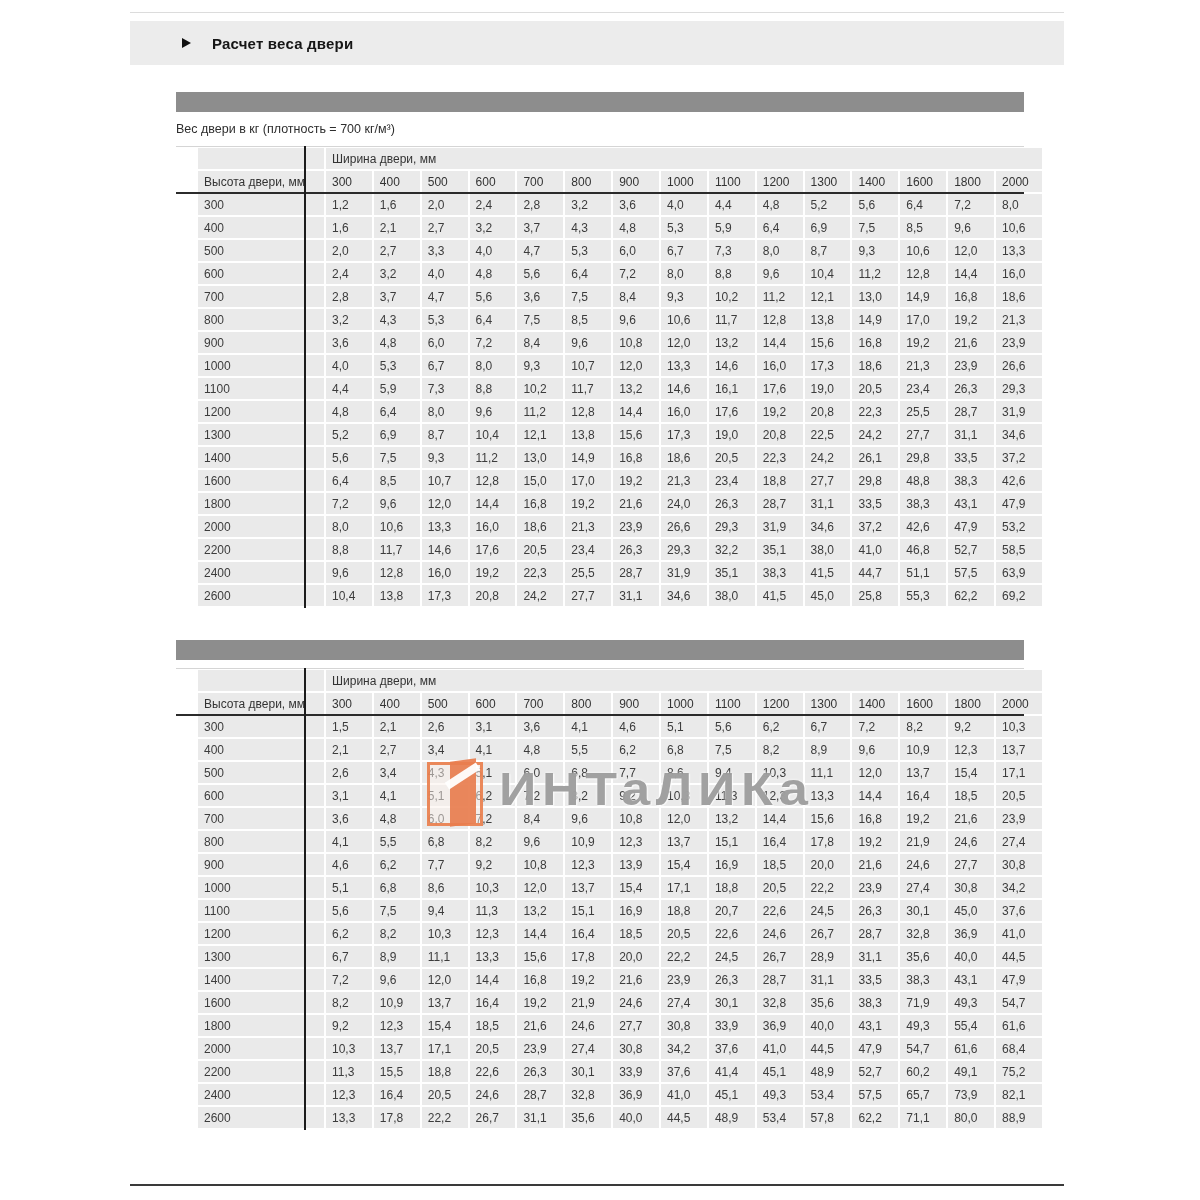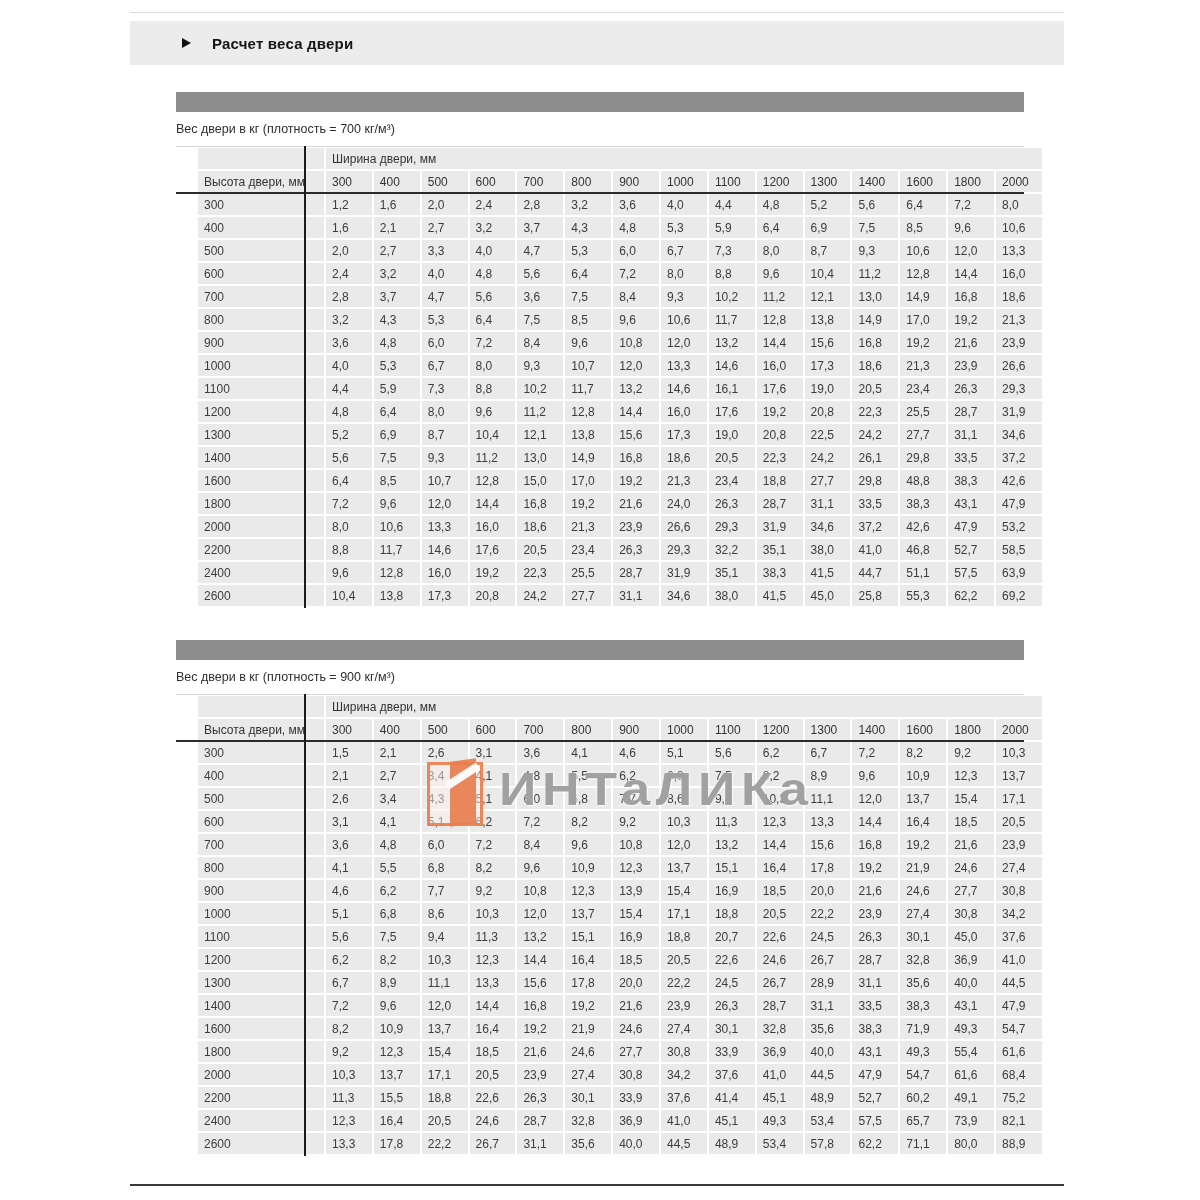--- a/index.html
+++ b/index.html
@@ -426,21 +426,20 @@
           </tbody>
         </table>
       <div class="topedge"></div>
       <div class="hline"></div>
       <div class="vline"></div>
     </div>
   </div>
 
   <div class="section" id="sec1">
     <div class="graybar"></div>
-    <div class="caption">Вес двери в кг (плотность = 900 кг/м³)</div>
     <div class="tblwrap">
       <table>
           <colgroup>
             <col style="width:126px">
             <col>
             <col>
             <col>
             <col>
             <col>
             <col>

